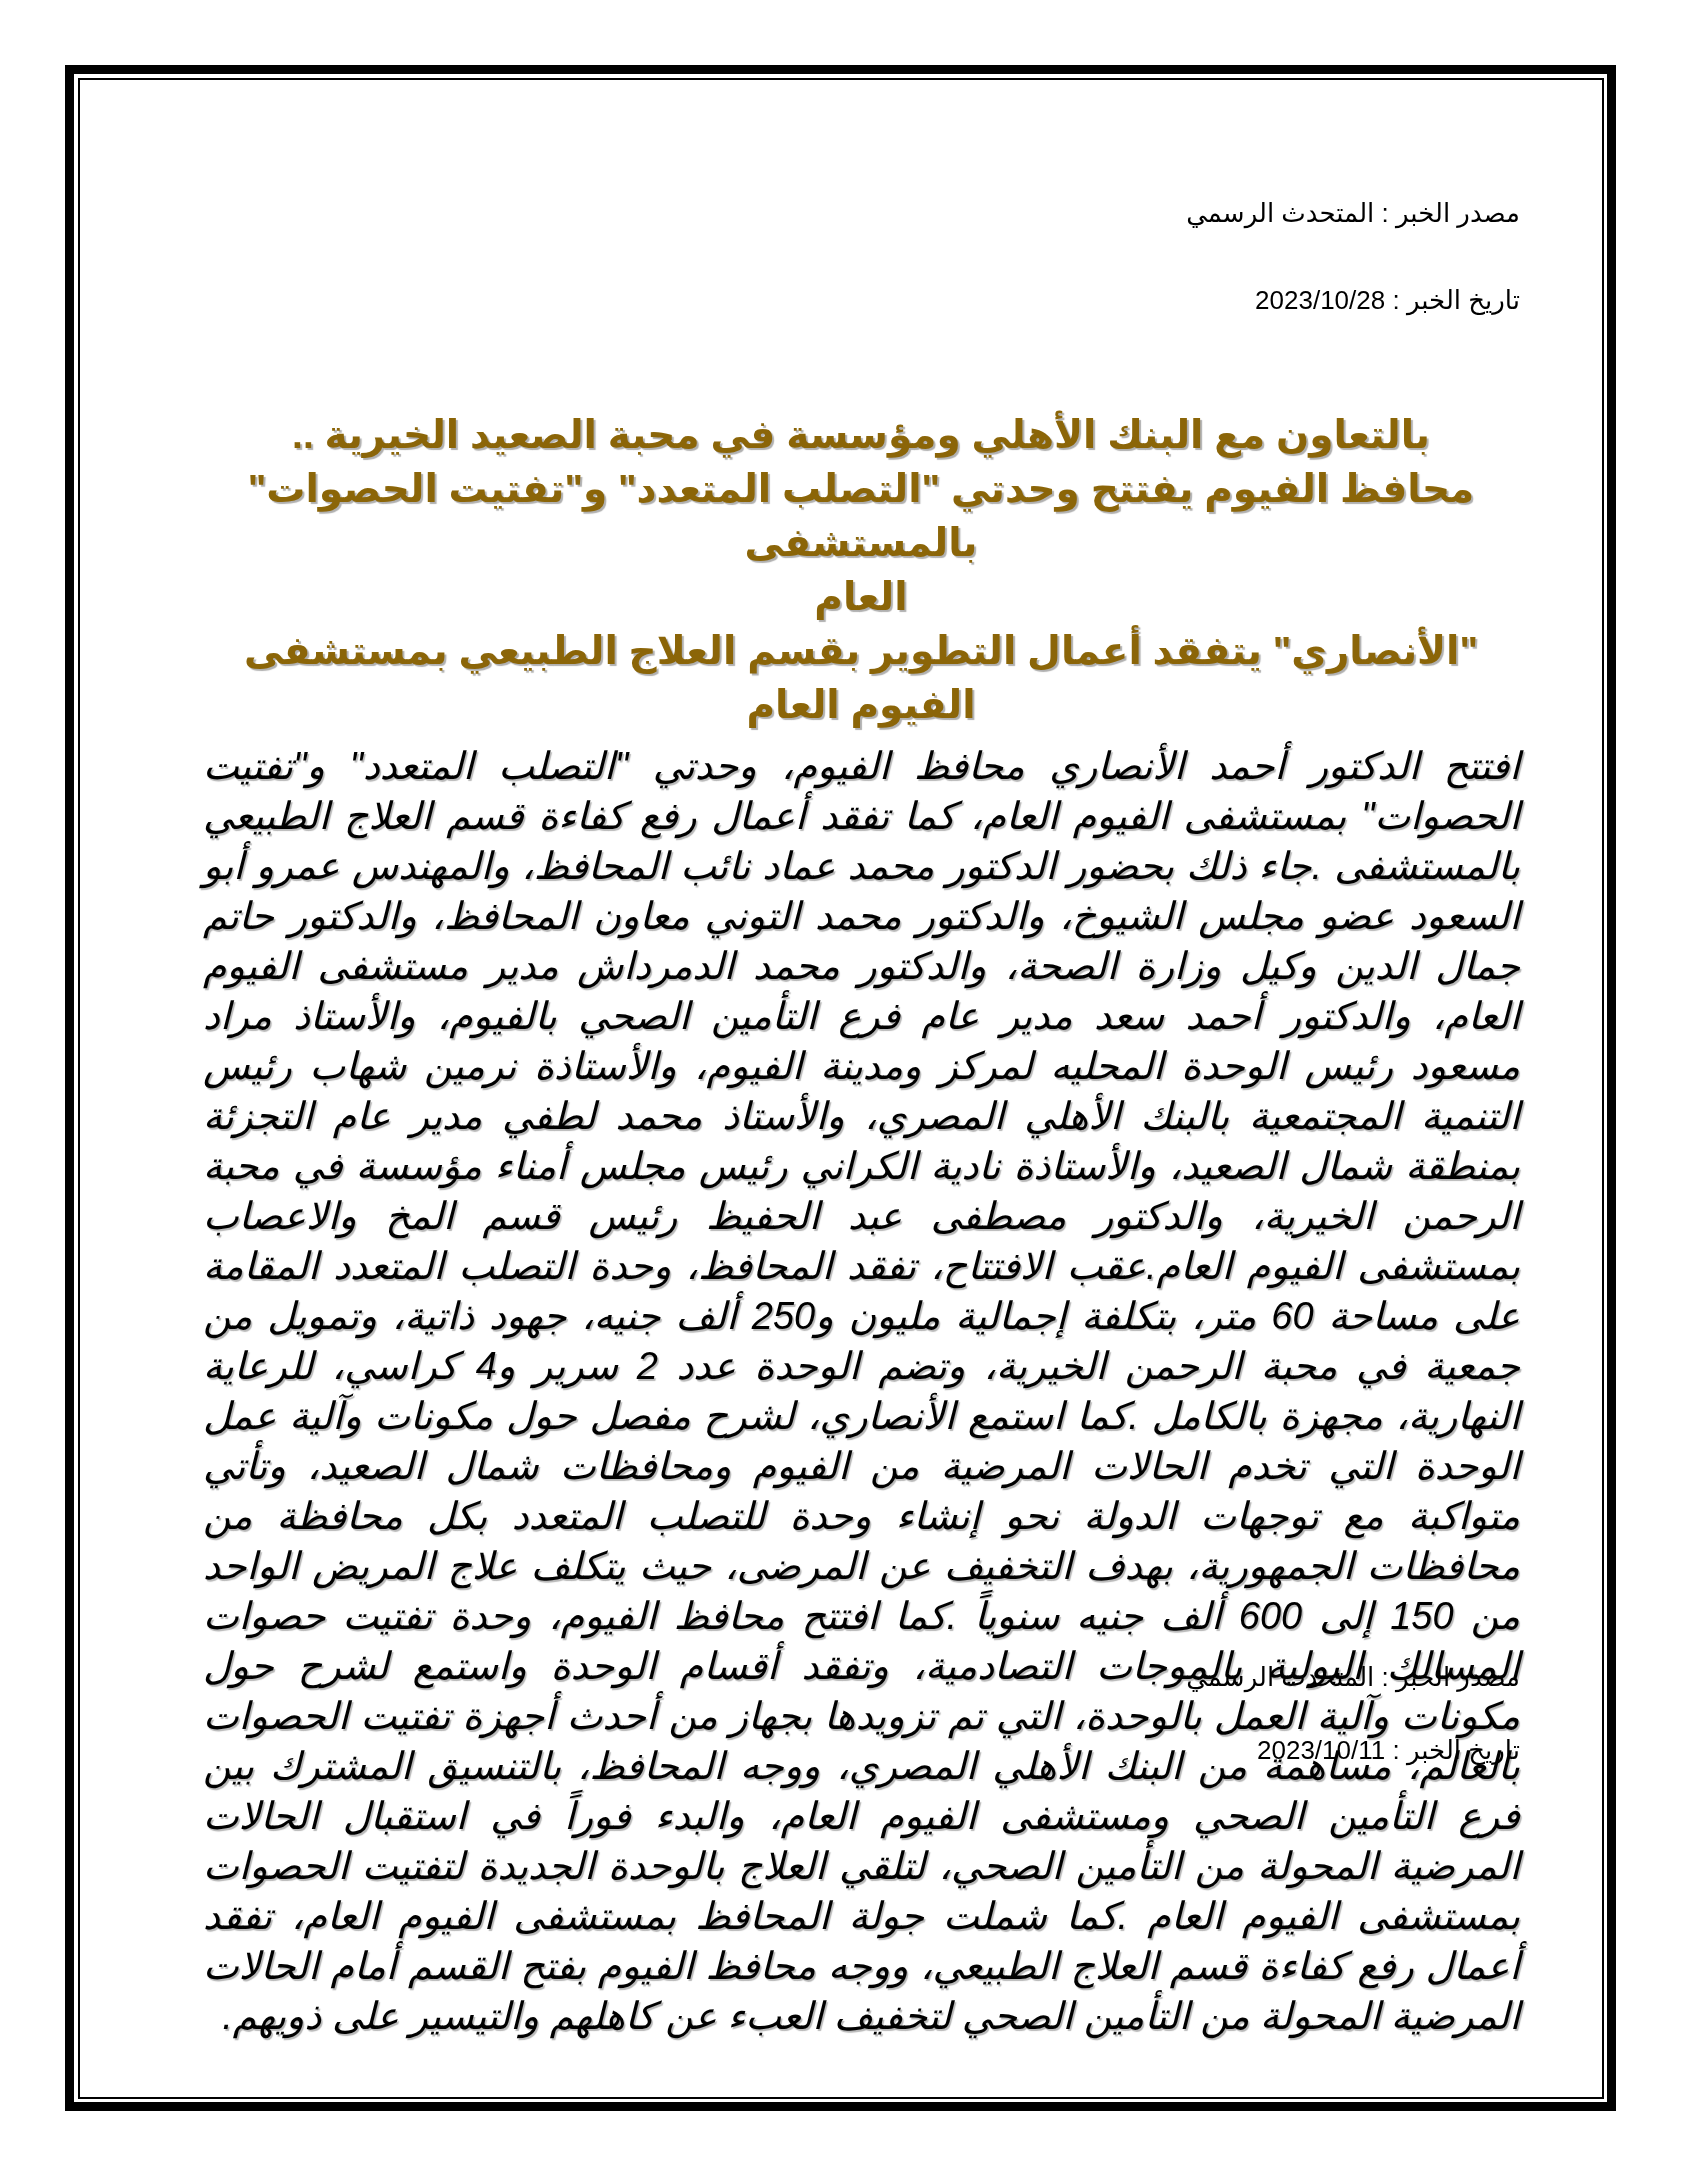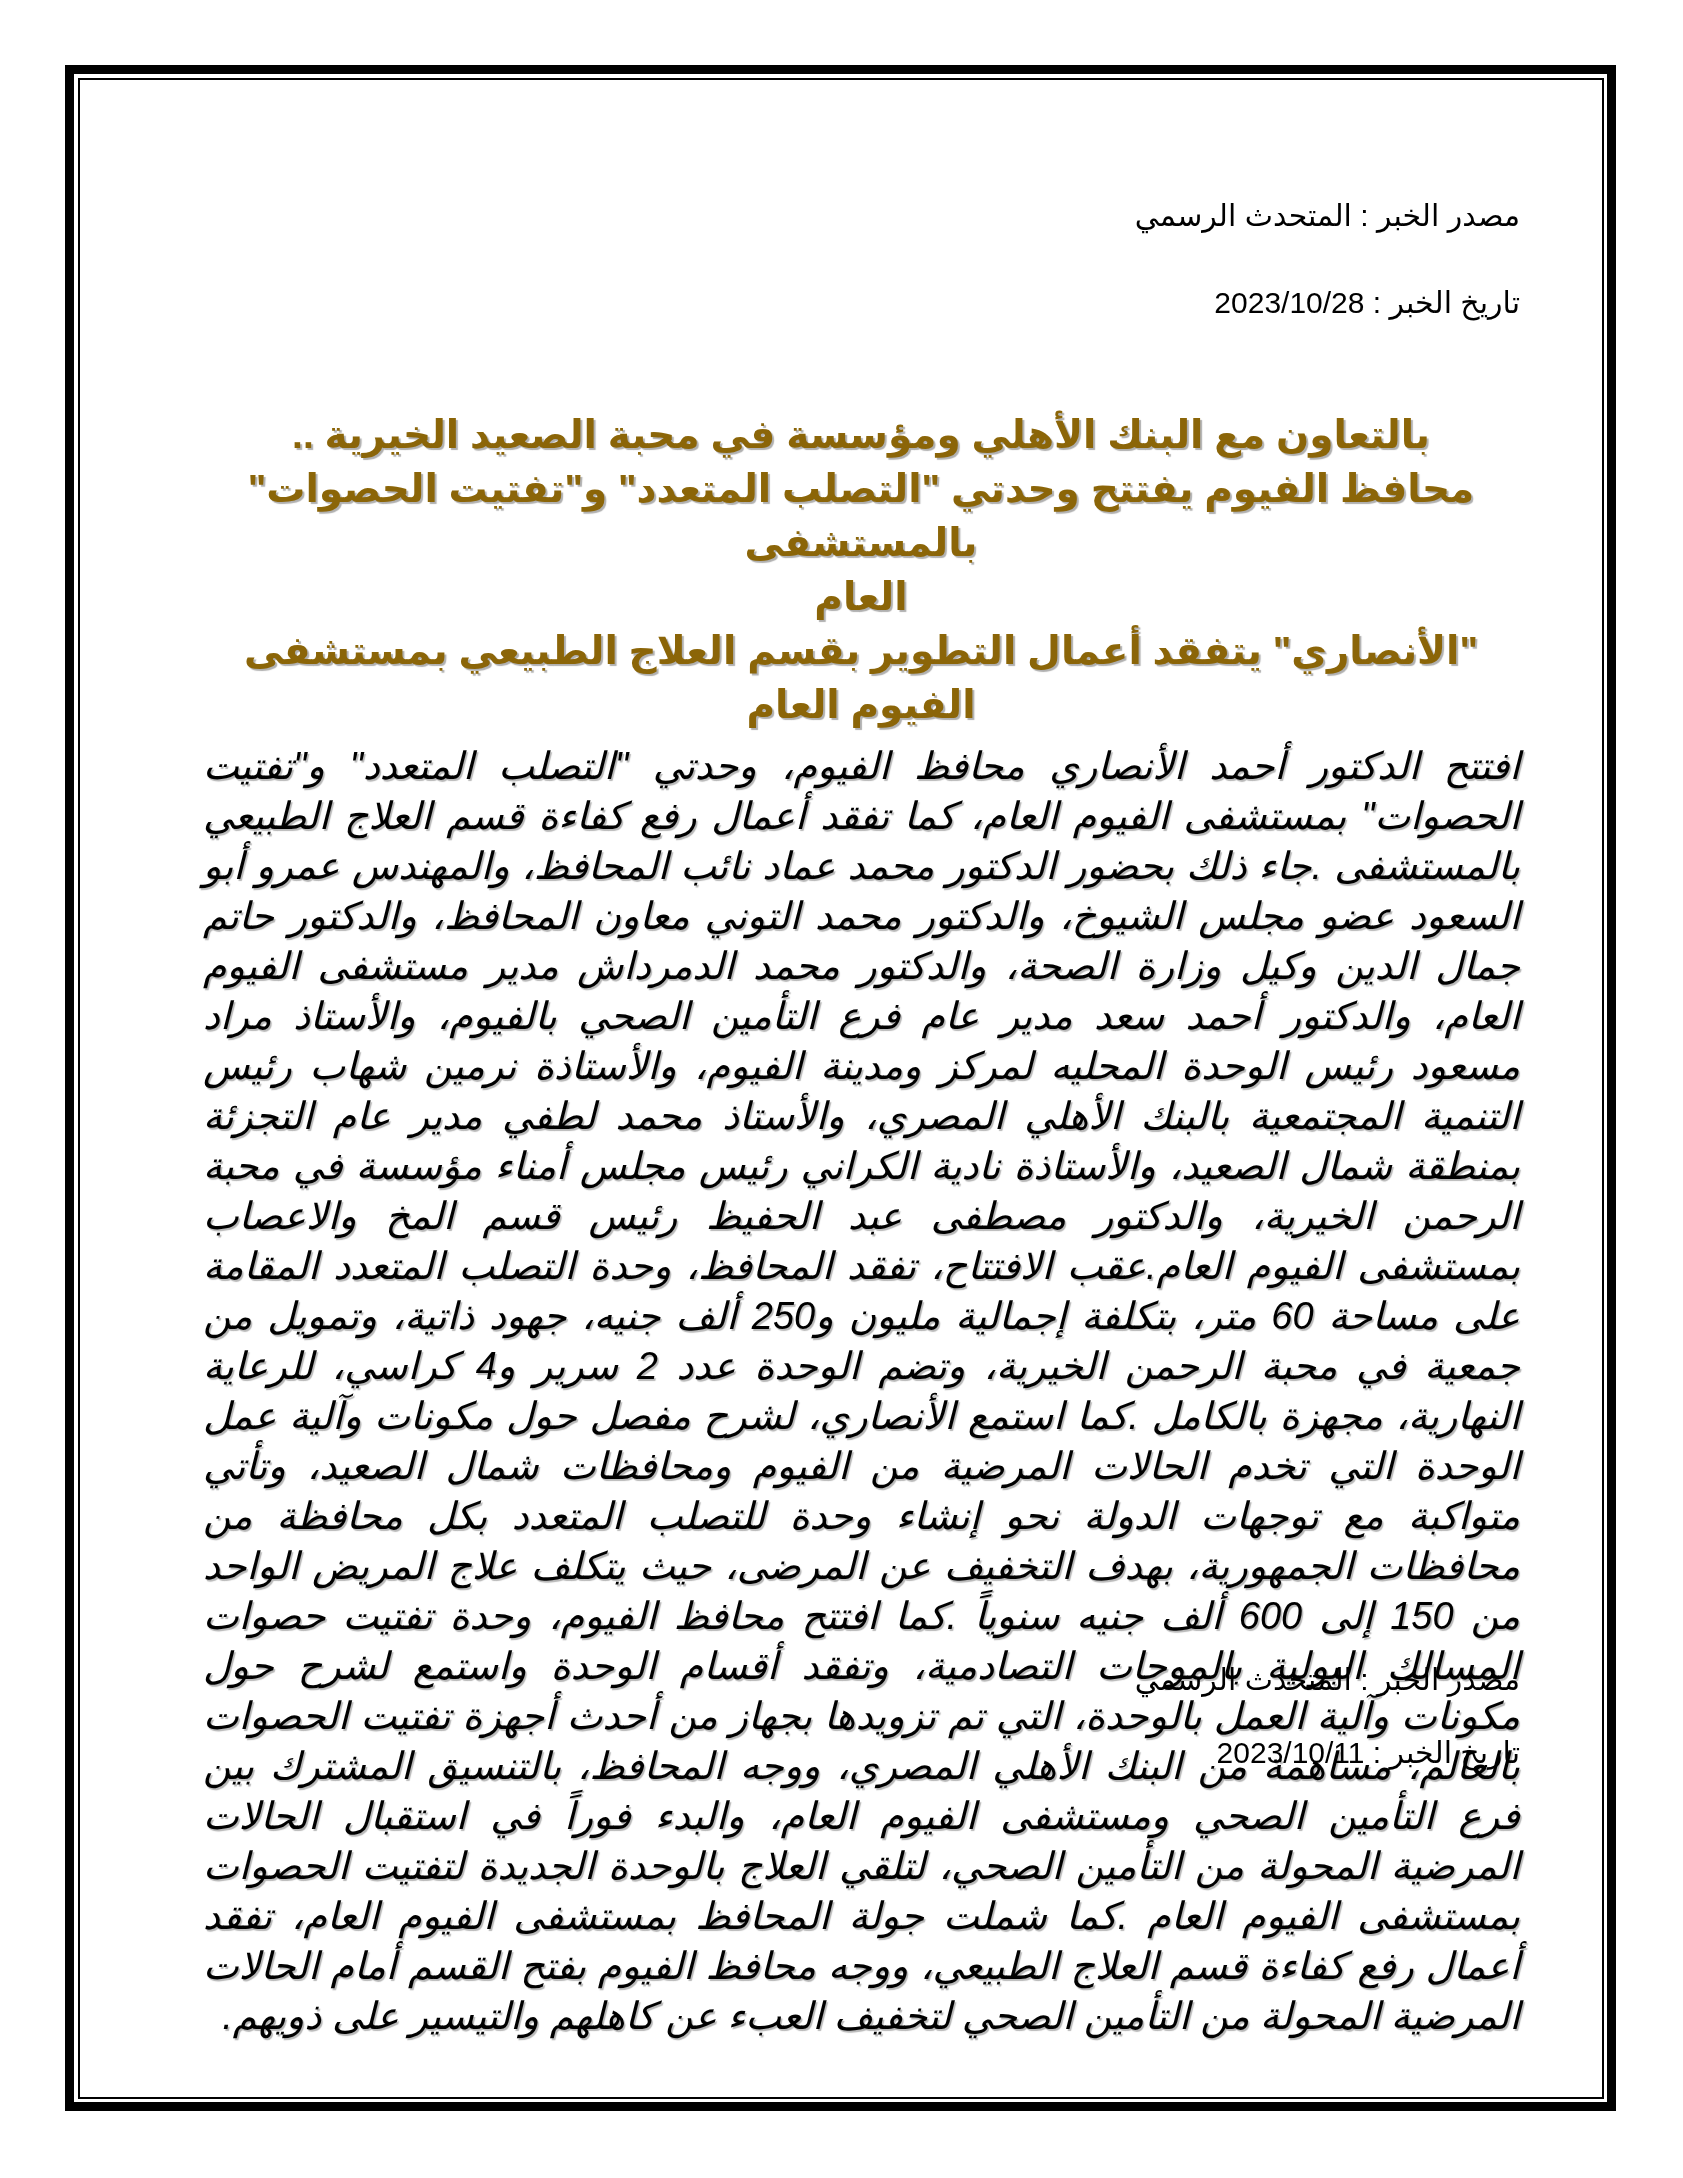--- a/index.html
+++ b/index.html
@@ -3,21 +3,21 @@
 <meta charset="utf-8">
 <style>
   html, body { margin:0; padding:0; background:#ffffff; }
   body { width:1683px; height:2178px; position:relative; overflow:hidden;
          font-family:"Liberation Sans","DejaVu Sans",sans-serif; color:#000; }
   .frame-outer { position:absolute; left:65px; top:65px; width:1551px; height:2046px;
                  box-sizing:border-box; border:9px solid #000; }
   .frame-inner { position:absolute; left:78px; top:78px; width:1526px; height:2021px;
                  box-sizing:border-box; border:2px solid #000; }
   .content { position:absolute; left:203px; top:0; width:1317px; direction:rtl; }
-  .meta-line { position:absolute; right:0; font-size:30px; white-space:nowrap; direction:rtl; }
+  .meta-line { position:absolute; right:0; font-size:26px; white-space:nowrap; direction:rtl; }
   .meta-line .lbl { }
   .meta-line .val { direction:ltr; unicode-bidi:embed; }
   .title-block { position:absolute; left:-20px; width:1356px; top:408px; text-align:center;
                  font-weight:bold; font-size:39px; line-height:54px; color:#8B6508;
                  text-shadow:2px 2px 1px #b0b0b0; direction:rtl; }
   .title-block div { }
   .body-text { position:absolute; left:0; width:1317px; top:741px; font-size:38px;
                line-height:50px; text-align:justify; text-align-last:right; direction:rtl;
                text-shadow:1.5px 1.5px 1px #b8b8b8;font-style:italic; }
 </style>

